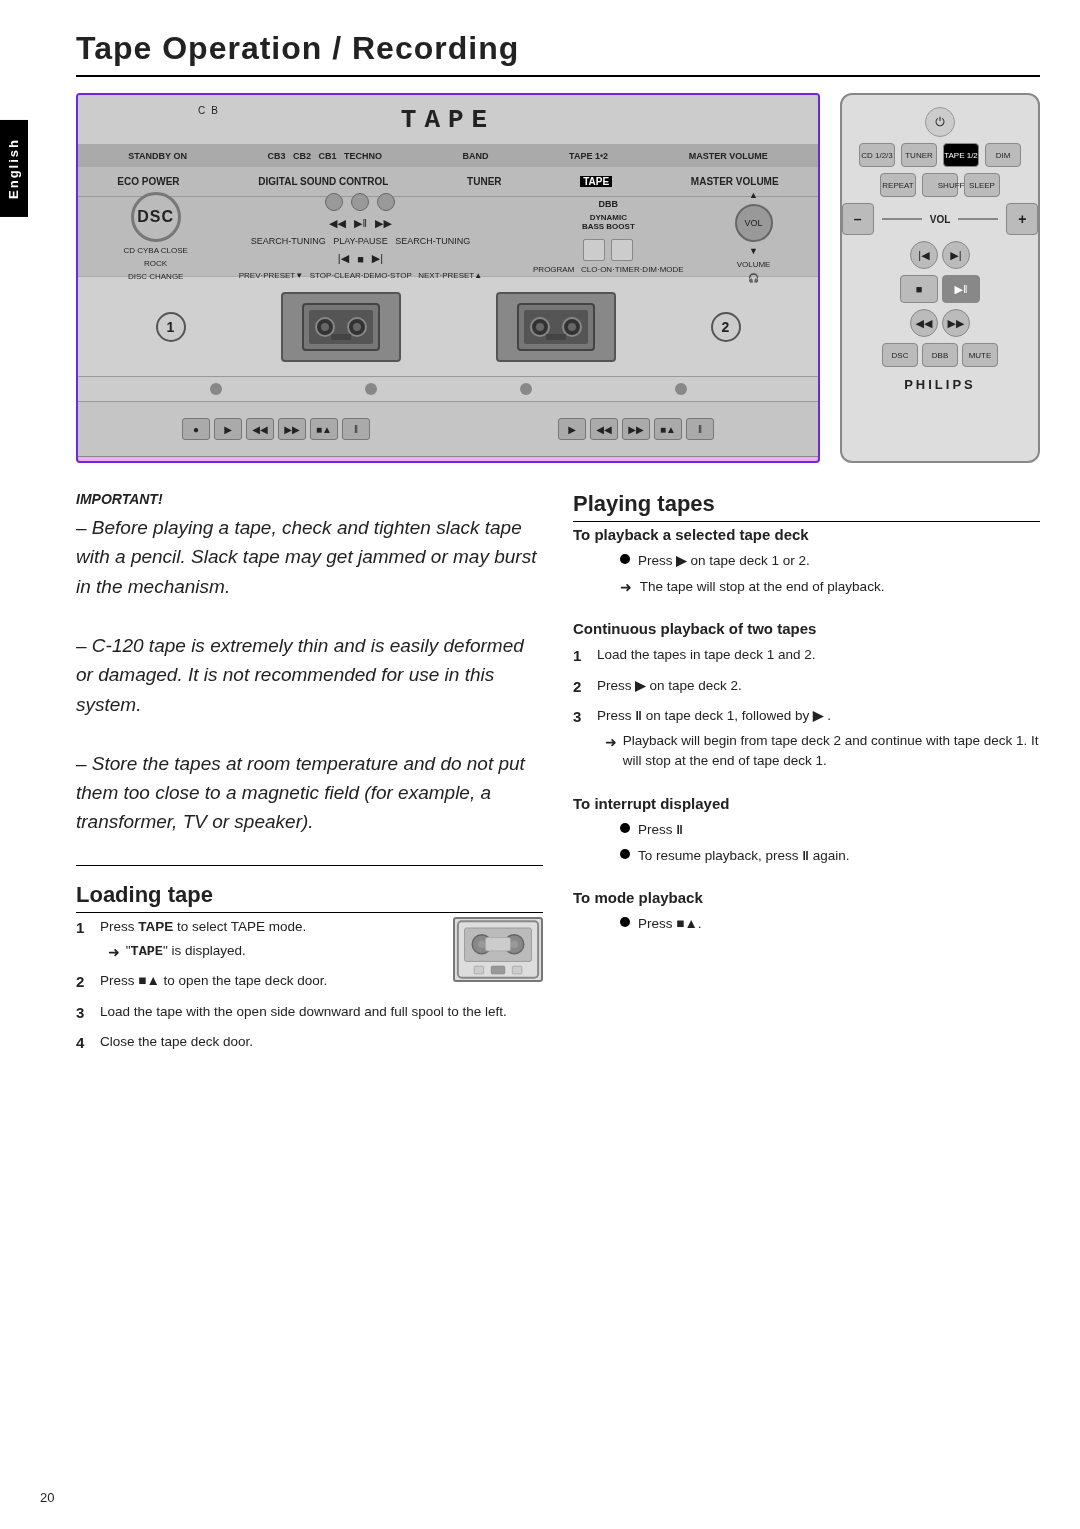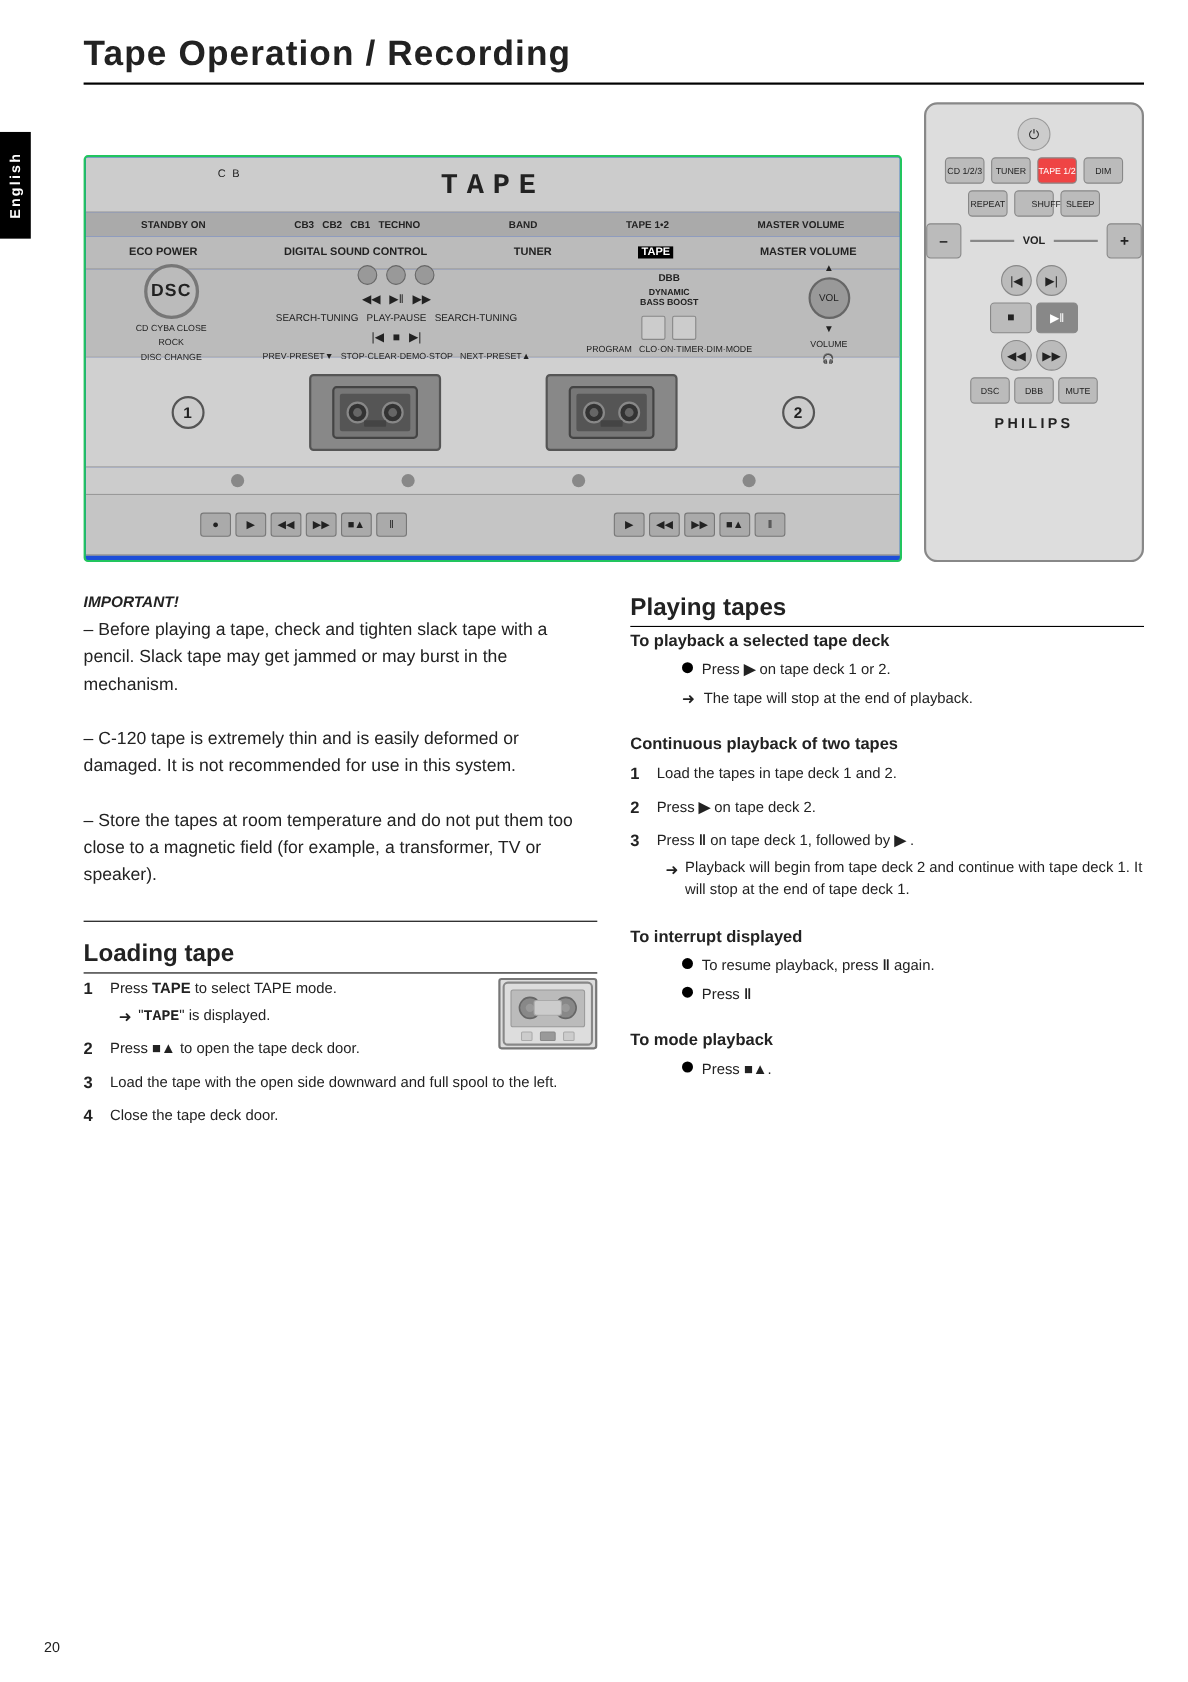--- a/index.html
+++ b/index.html
@@ -45,27 +45,26 @@
 
     
     .device-section {
       display: flex;
       gap: 20px;
       margin-bottom: 28px;
     }
 
     .stereo-device {
       flex: 1;
-      border: 2px solid #22c55e;
-      background: #1d4ed8;
+      border: 2px solid #6d28d9;
+      background: #f0abfc;
       min-height: 370px;
       position: relative;
       border-radius: 4px;
       overflow: hidden;
-      margin-top: 48px;
     }
 
     
     .stereo-top {
       background: #ccc;
       height: 50px;
       border-bottom: 1px solid #aaa;
       display: flex;
       align-items: center;
       justify-content: center;
@@ -258,21 +257,22 @@
       margin-bottom: 28px;
     }
 
     .important-title {
       font-weight: bold;
       font-style: italic;
       margin-bottom: 6px;
     }
 
     .important-text {
-      font-size: 16px;
+      font-style: italic;
+      font-size: 19px;
       line-height: 1.55;
     }
 
     .section-title {
       font-size: 22px;
       font-weight: bold;
       border-bottom: 1.5px solid #000;
       padding-bottom: 4px;
       margin-bottom: 4px;
     }
@@ -552,21 +552,21 @@
       </div>
     </div>
 
     <div class="remote-control">
 
       <div class="remote-top-btn">⏻</div>
 
       <div class="remote-row">
         <div class="remote-btn" style="font-size:8px;">CD 1/2/3</div>
         <div class="remote-btn" style="font-size:8px;">TUNER</div>
-        <div class="remote-btn" style="font-size:8px;background:#ef4444;color:#fff;">TAPE 1/2</div>
+        <div class="remote-btn" style="font-size:8px;background:#000000;color:#fff;">TAPE 1/2</div>
         <div class="remote-btn" style="font-size:8px;">DIM</div>
       </div>
 
       <div class="remote-row">
         <div class="remote-btn" style="font-size:8px;">REPEAT</div>
         <div class="remote-btn" style="font-size:8px;padding-left:32px;">SHUFFLE</div>
         <div class="remote-btn" style="font-size:8px;">SLEEP</div>
       </div>
 
       <div class="remote-vol-row">
@@ -715,25 +715,25 @@
         </div>
 
         <br>
 
         
         <div>
           <div class="subsection-title">To interrupt displayed</div>
           <ul class="bullet-list">
             <li>
               <span class="bullet-dot"></span>
-              <span>To resume playback, press <strong>‖</strong> again.</span>
+              <span>Press <strong>‖</strong></span>
             </li>
             <li>
               <span class="bullet-dot"></span>
-              <span>Press <strong>‖</strong></span>
+              <span>To resume playback, press <strong>‖</strong> again.</span>
             </li>
           </ul>
         </div>
 
         <br>
 
         
         <div>
           <div class="subsection-title">To mode playback</div>
           <ul class="bullet-list">

